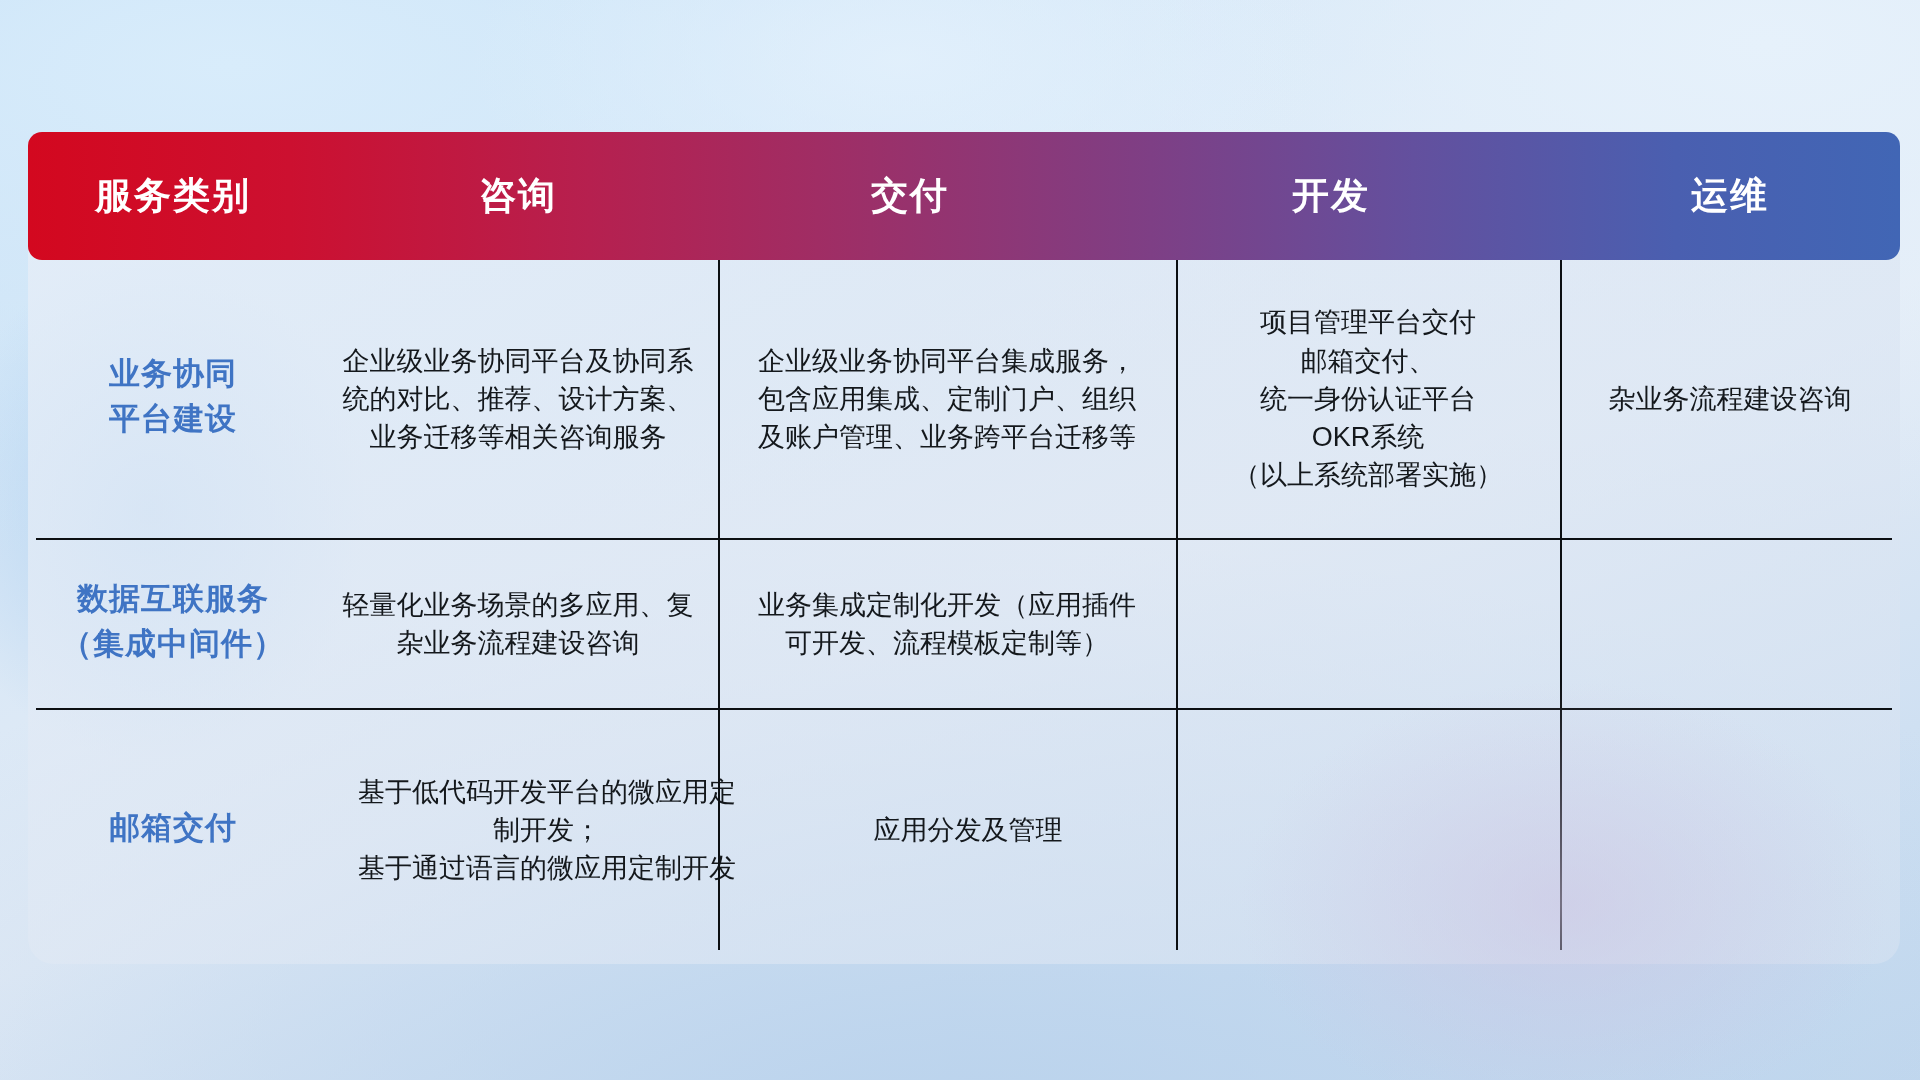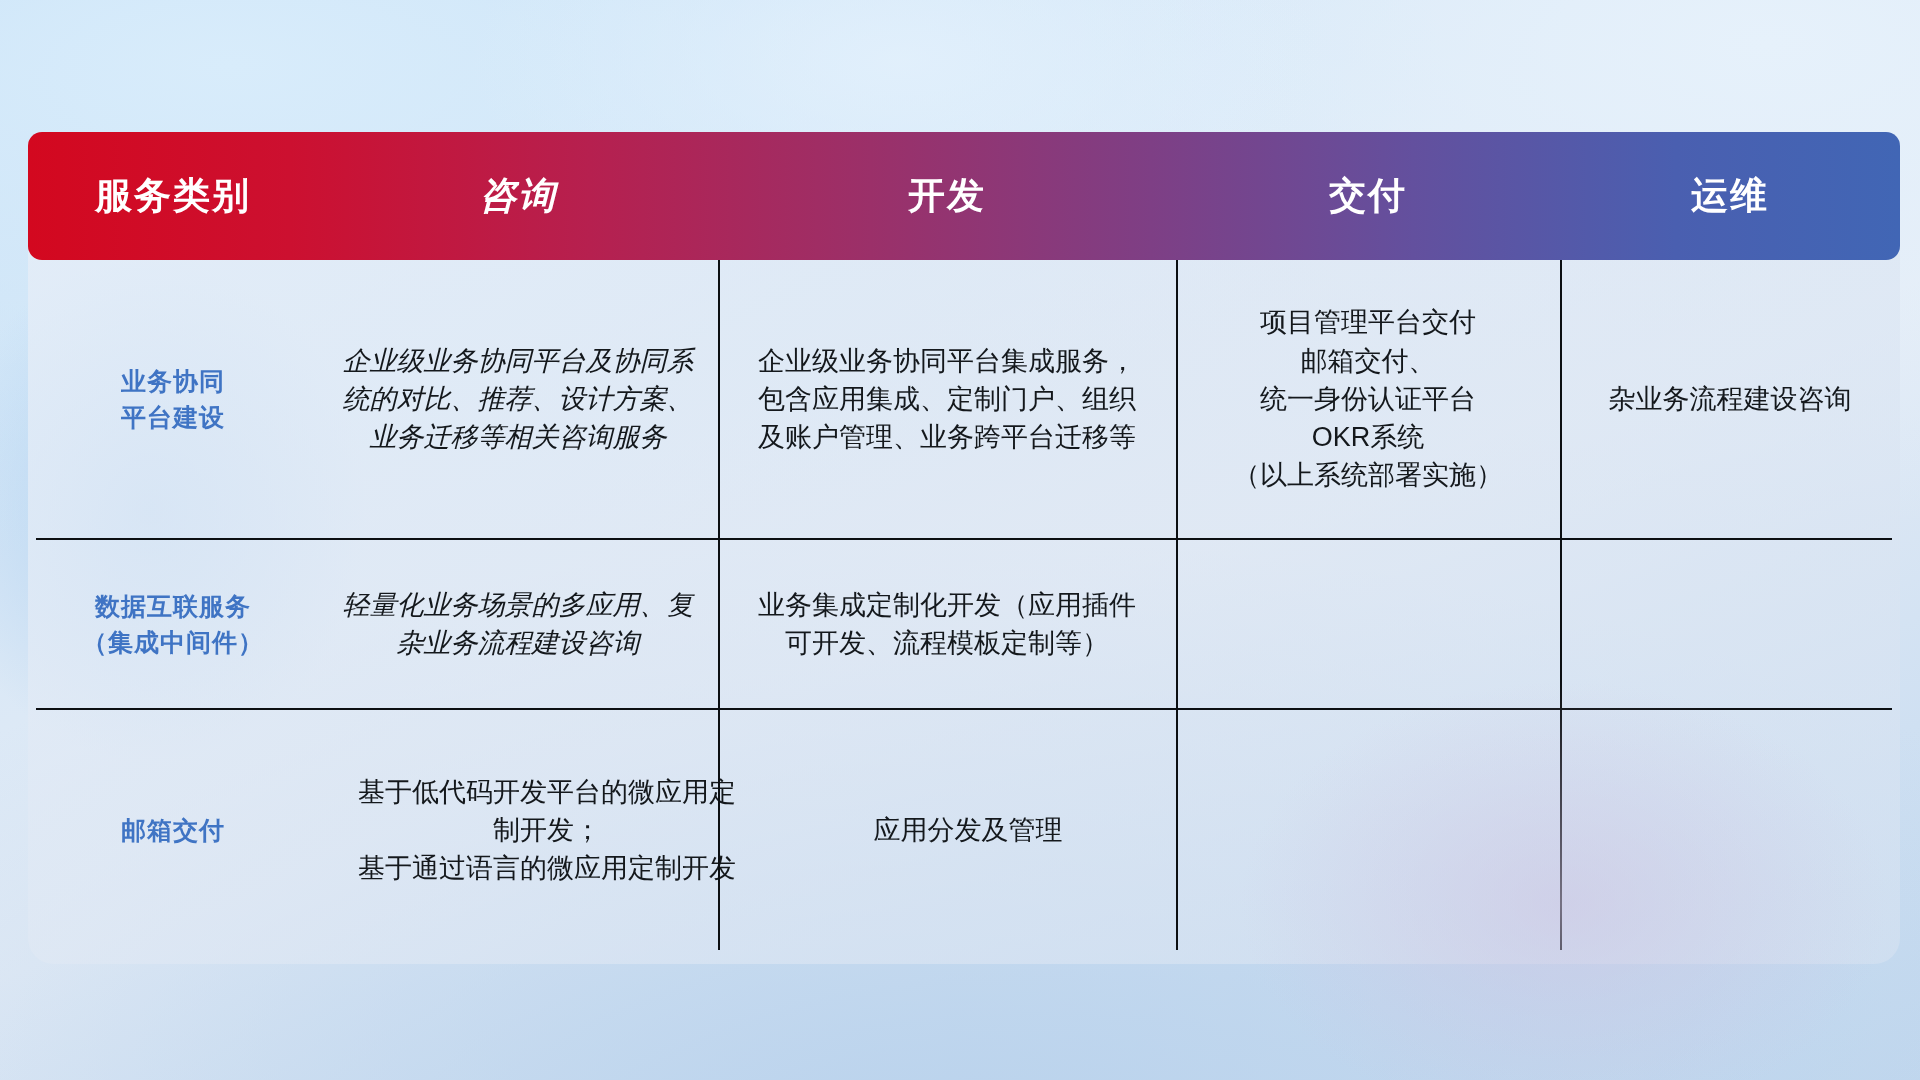--- a/index.html
+++ b/index.html
@@ -115,28 +115,29 @@
     padding: 8px 3px;
     text-align: center;
     color: #14181c;
     font-size: 27px;
     line-height: 1.42;
     white-space: pre-line;
   }
   .cell.label {
     color: #3f74c4;
     font-weight: 700;
-    font-size: 25px;
+    font-size: 31px;
     line-height: 1.45;
     letter-spacing: 1px;
+    font-family: Liberation Mono, monospace;
   }
 
   
   .c0 { width: 290px; }
-  .c1 { width: 400px; font-style: italic; }
+  .c1 { width: 400px; }
   .c2 { width: 458px; }
   .c3 { width: 384px; }
   .c4 { width: 340px; }
 
   
   .vline {
     position: absolute;
     top: 0;
     bottom: 0;
     width: 2px;
@@ -160,22 +161,22 @@
   <div id="glow-left"></div>
   <div id="glow-top"></div>
 
   <div id="panel"></div>
 
   <div id="table-wrap">
 
     <div class="header-row">
       <div class="header-cell c0">服务类别</div>
       <div class="header-cell c1">咨询</div>
+      <div class="header-cell c3">交付</div>
       <div class="header-cell c2">开发</div>
-      <div class="header-cell c3">交付</div>
       <div class="header-cell c4">运维</div>
     </div>
 
     <div class="body-row r1">
       <div class="cell label c0">业务协同
 平台建设</div>
       <div class="cell c1">企业级业务协同平台及协同系
 统的对比、推荐、设计方案、
 业务迁移等相关咨询服务</div>
       <div class="cell c2">企业级业务协同平台集成服务，

